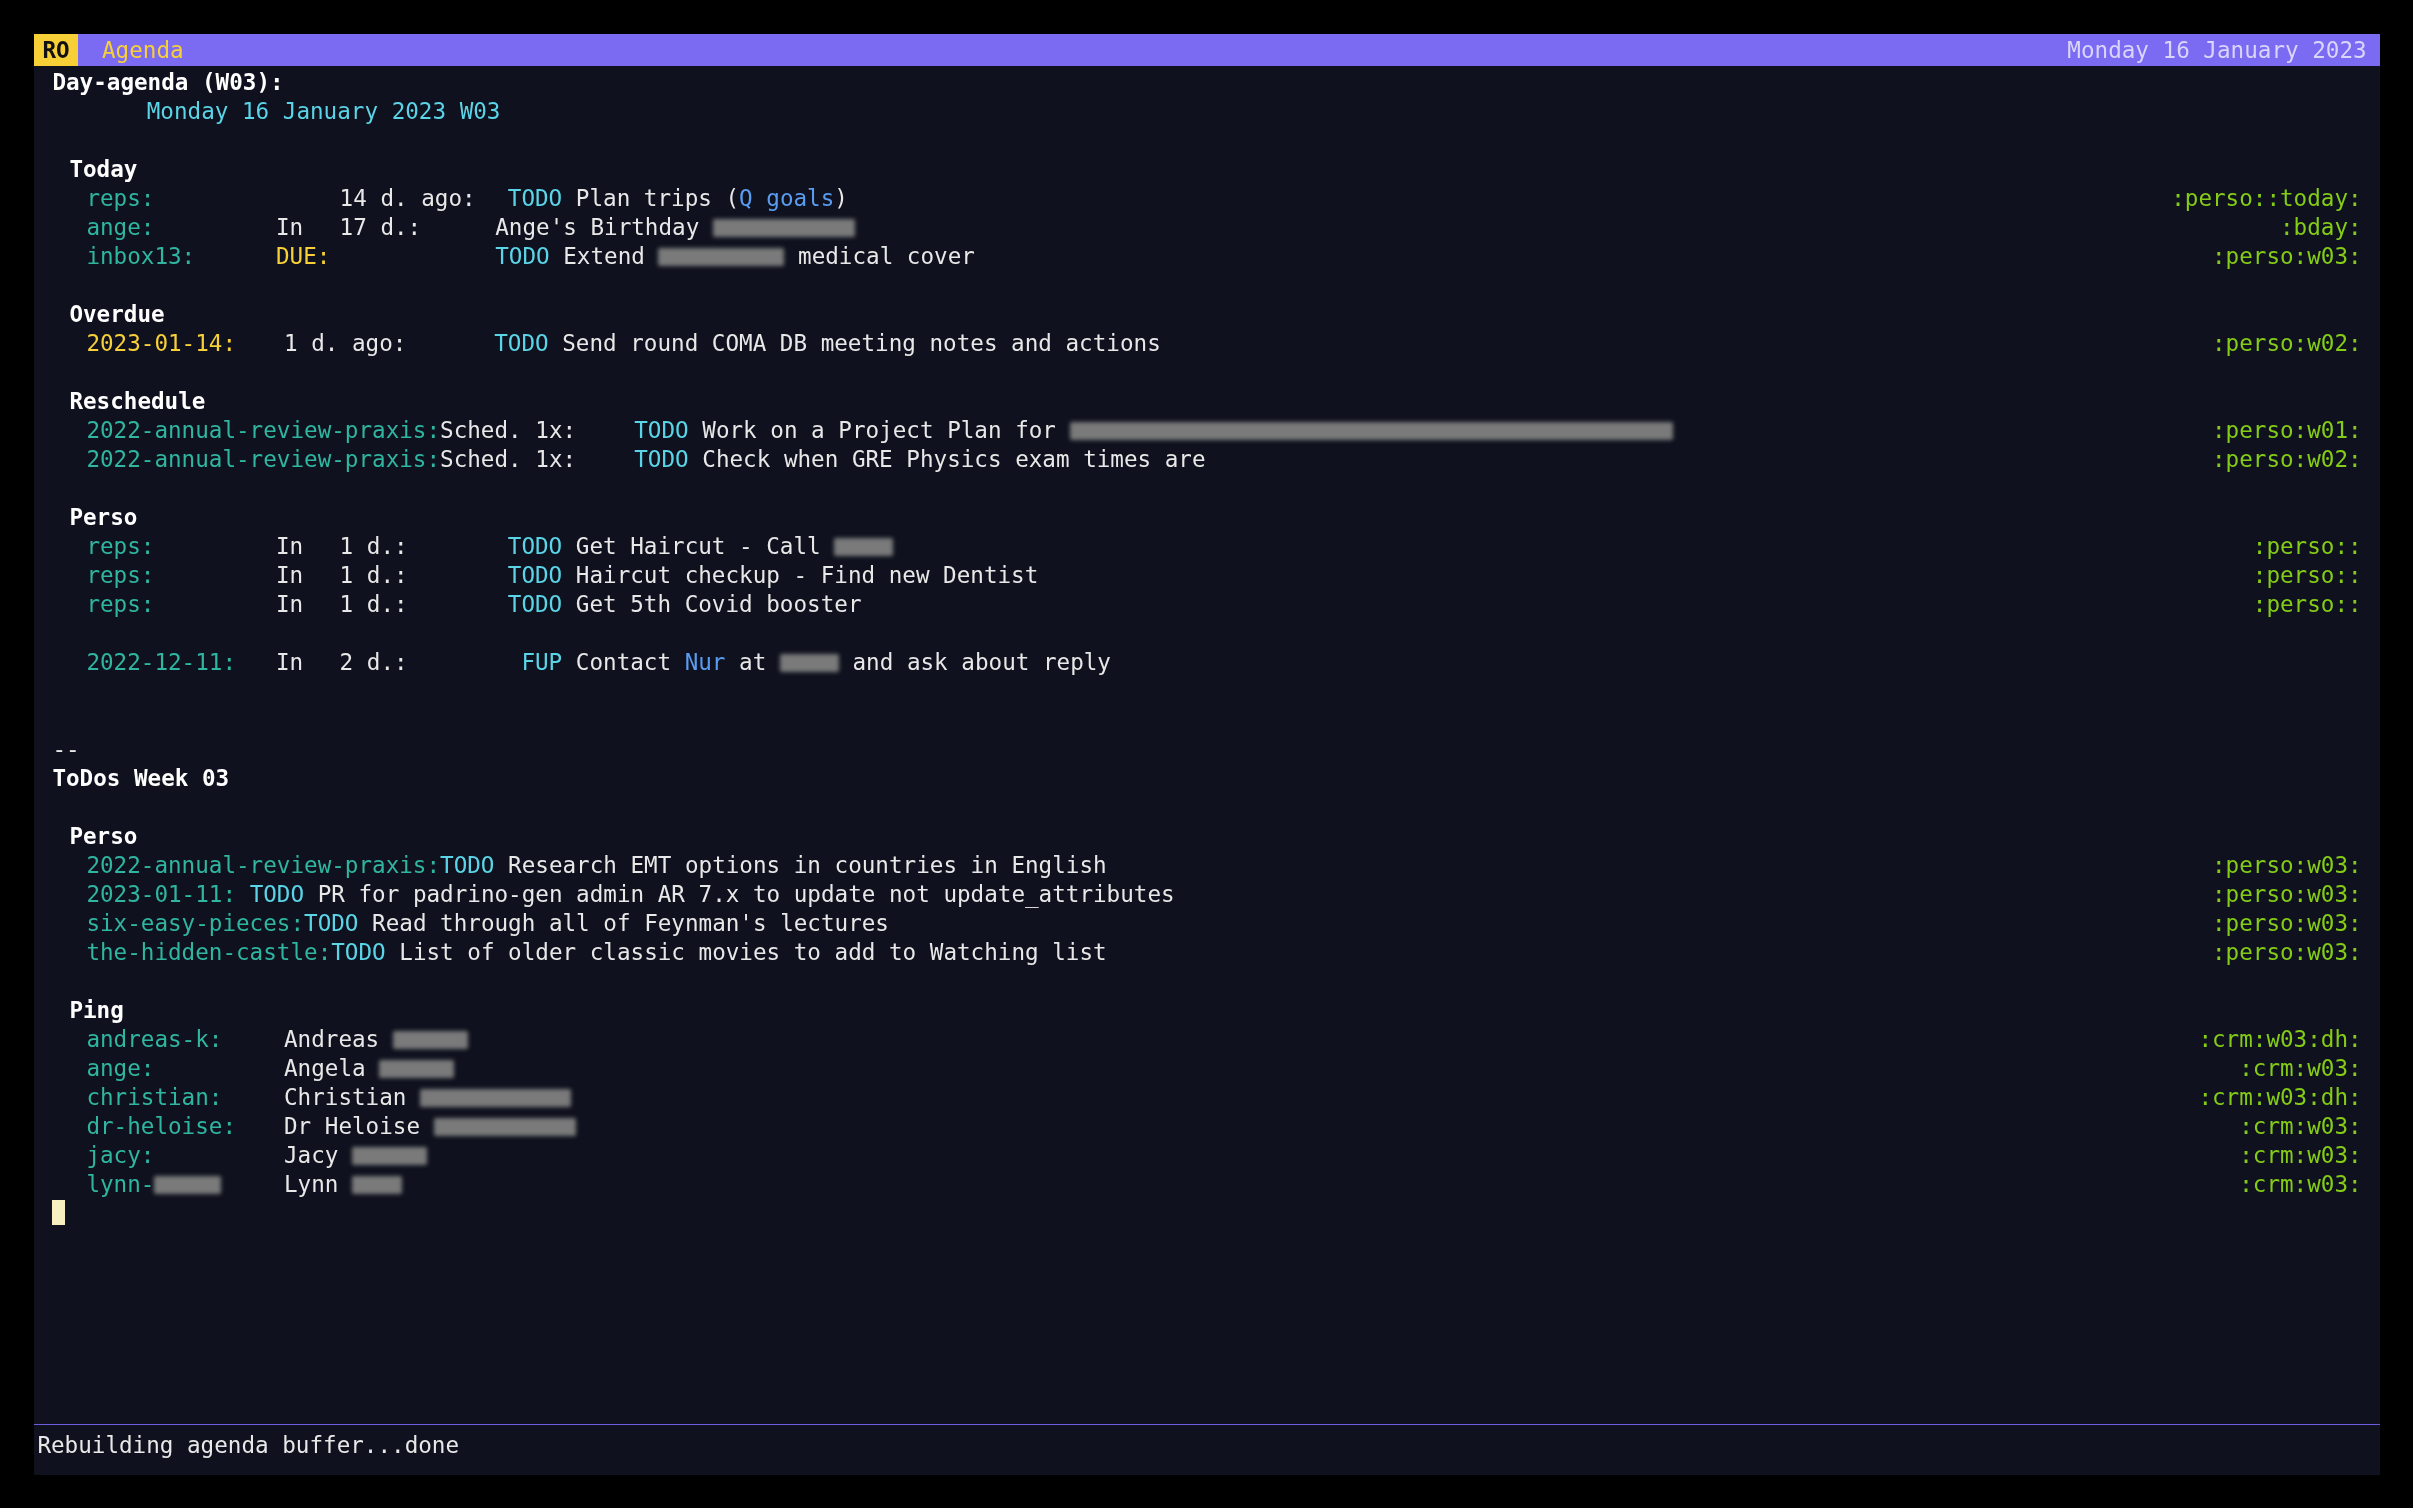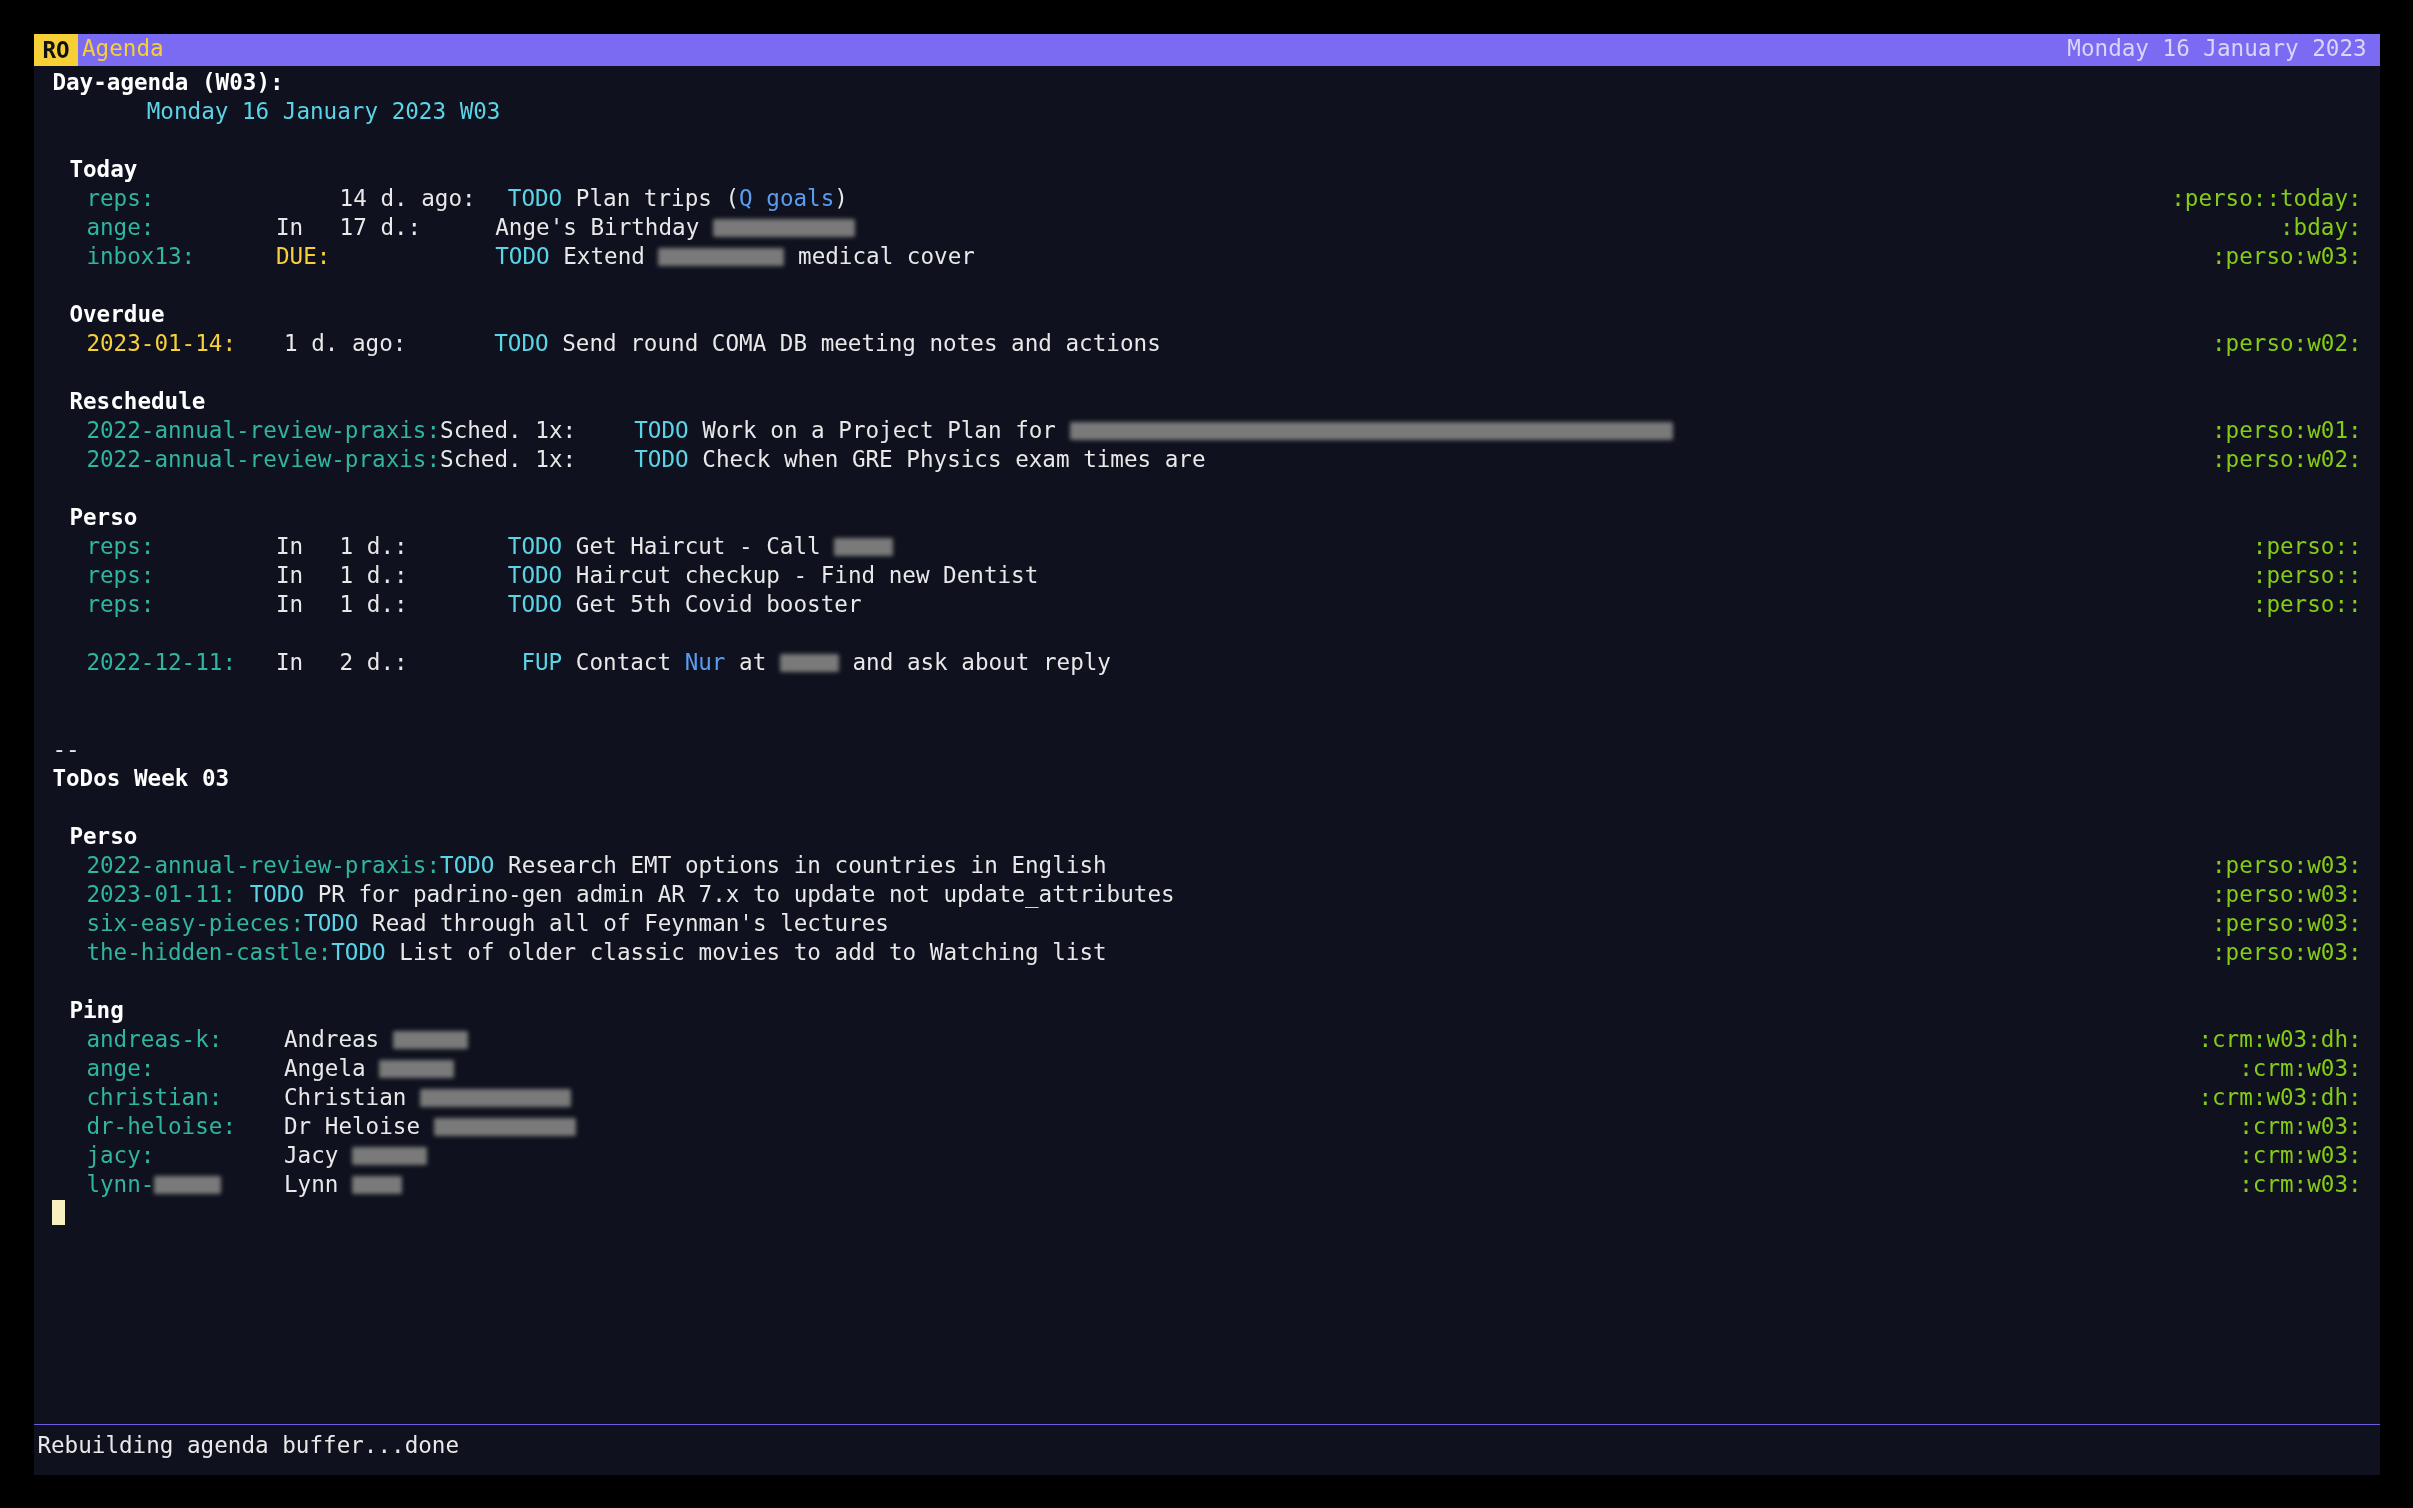--- a/index.html
+++ b/index.html
@@ -17,36 +17,36 @@
     width: 2346px;
     height: 1441px;
     background: #0f121e;
     font-family: "Menlo", "DejaVu Sans Mono", "Consolas", monospace;
     font-size: 22.6px;
     line-height: 29px;
     color: #d4d4d4;
   }
   .mode-line {
     display: flex;
-    align-items: flex-start;
+    align-items: center;
     background: #7b6af2;
     height: 32px;
     padding: 0;
   }
   .ro-badge {
     background: #f7d038;
     color: #111;
     font-weight: bold;
     padding: 0 8.4px;
     height: 32px;
     line-height: 32px;
   }
   .buffer-name {
     color: #f7d038;
-    padding: 0 4px;
+    padding: 0 24px;
   }
   .mode-date {
     margin-left: auto;
     color: #d9d5fb;
     padding-right: 13.4px;
   }
   .content {
     padding: 1.7px 3.4px 0 3.4px;
     white-space: nowrap;
     margin-left: 15px;

